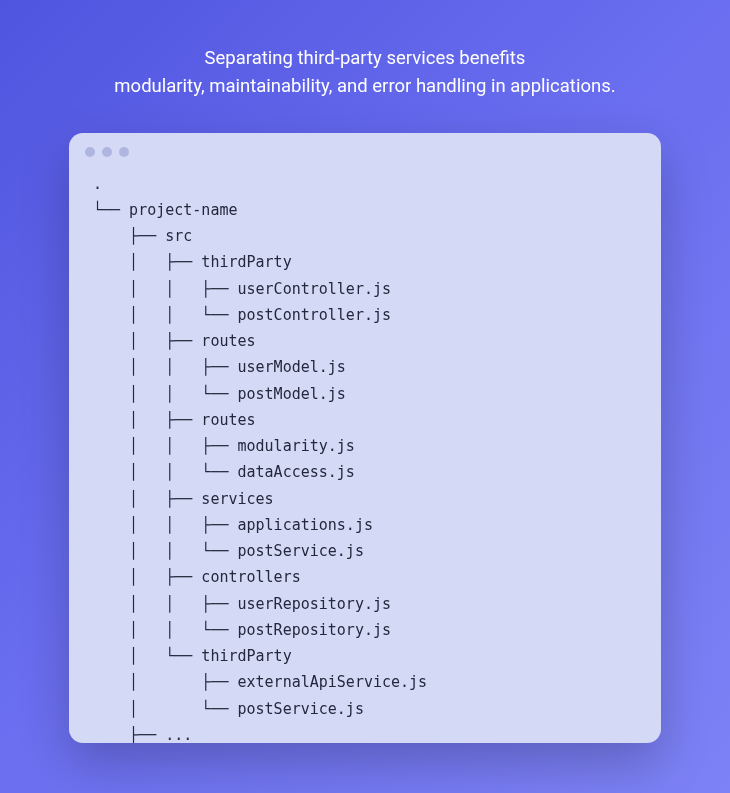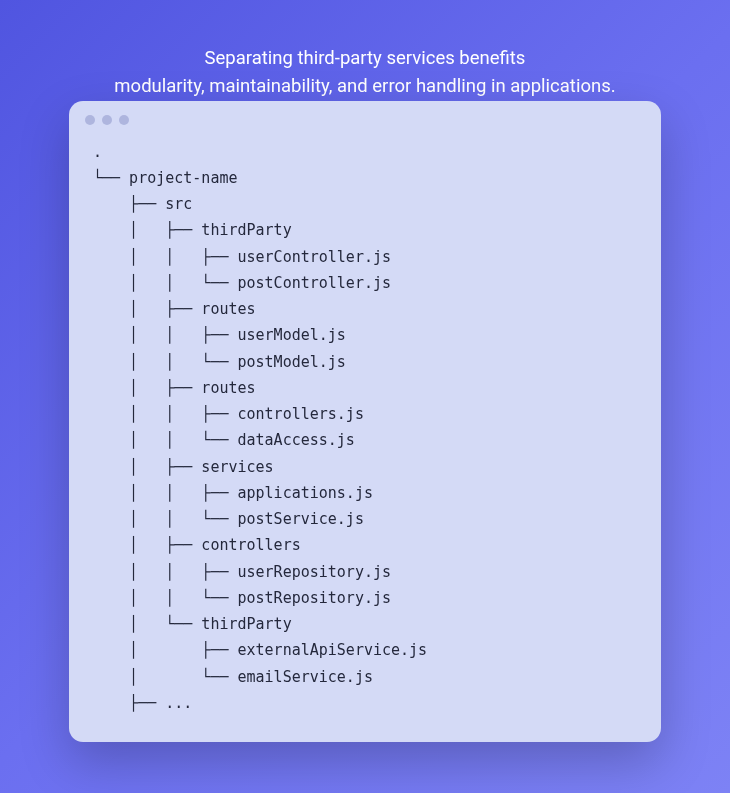--- a/index.html
+++ b/index.html
@@ -16,20 +16,21 @@
       flex-direction: column;
       align-items: center;
       padding: 45px 60px 50px;
     }
     .headline {
       color: #ffffff;
       text-align: center;
       font-size: 18.5px;
       line-height: 1.5;
       font-weight: 400;
+      margin-bottom: 32px;
       max-width: 600px;
     }
     .window {
       background: #d4daf6;
       border-radius: 14px;
       width: 592px;
       box-shadow: 0 20px 50px rgba(0,0,0,0.22);
       overflow: hidden;
     }
     .titlebar {
@@ -66,26 +67,26 @@
   <div class="tree"><span>.</span>
 <span>└── project-name</span>
 <span>    ├── src</span>
 <span>    │   ├── thirdParty</span>
 <span>    │   │   ├── userController.js</span>
 <span>    │   │   └── postController.js</span>
 <span>    │   ├── routes</span>
 <span>    │   │   ├── userModel.js</span>
 <span>    │   │   └── postModel.js</span>
 <span>    │   ├── routes</span>
-<span>    │   │   ├── controllers.js</span>
+<span>    │   │   ├── modularity.js</span>
 <span>    │   │   └── dataAccess.js</span>
 <span>    │   ├── services</span>
 <span>    │   │   ├── applications.js</span>
 <span>    │   │   └── postService.js</span>
 <span>    │   ├── controllers</span>
 <span>    │   │   ├── userRepository.js</span>
 <span>    │   │   └── postRepository.js</span>
 <span>    │   └── thirdParty</span>
 <span>    │       ├── externalApiService.js</span>
-<span>    │       └── emailService.js</span>
+<span>    │       └── postService.js</span>
 <span>    ├── ...</span>
 </div>
 </div>
 
 </body></html>

